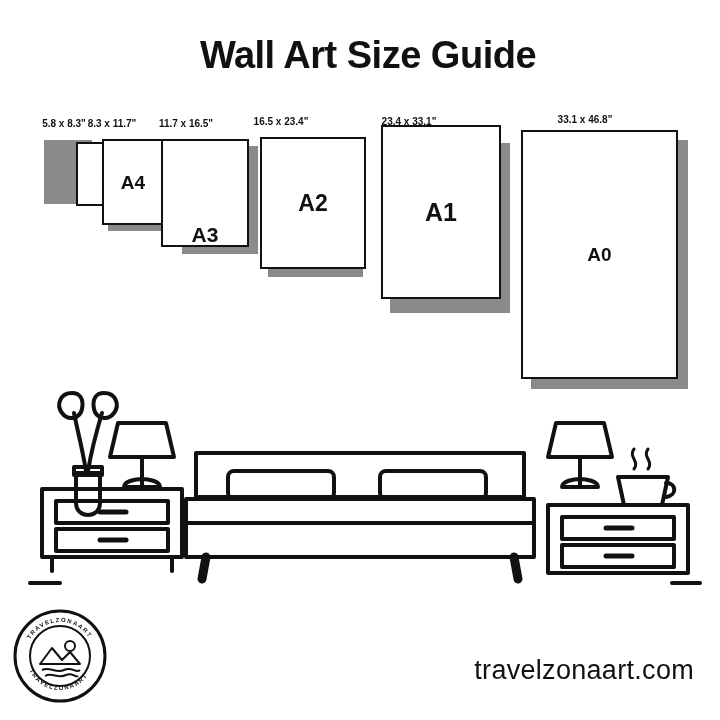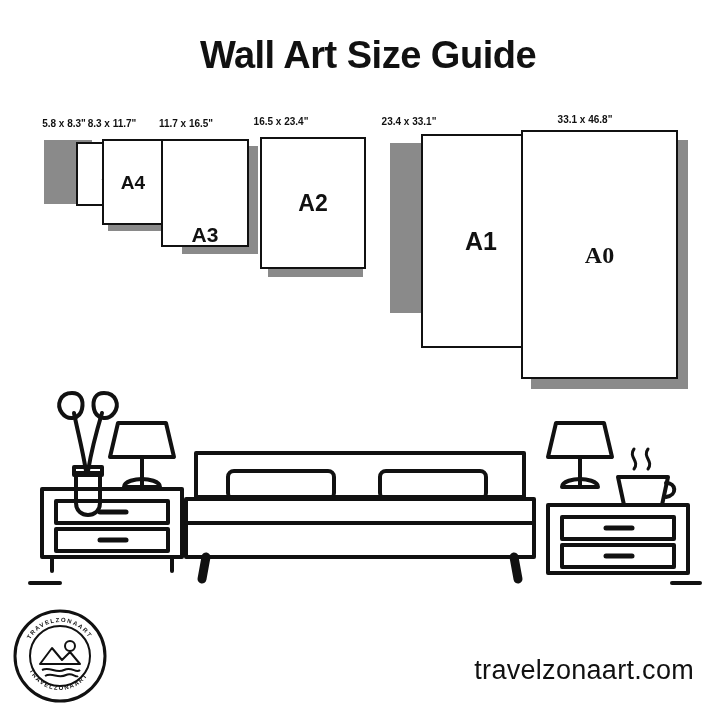--- a/index.html
+++ b/index.html
@@ -137,30 +137,30 @@
       <div class="frame-label" style="left:216px; top:8px; width:130px;">16.5 x 23.4"</div>
       <div class="frame-shadow" style="left:268px; top:37px; width:95px; height:132px;"></div>
       <div class="frame-box" style="left:260px; top:29px; width:106px; height:132px;">
         <span class="frame-name" style="font-size:23px;">A2</span>
       </div>
     </div>
 
     <div class="frame-group">
       <div class="frame-label" style="left:334px; top:8px; width:150px;">23.4 x 33.1"</div>
       <div class="frame-shadow" style="left:390px; top:35px; width:120px; height:170px;"></div>
-      <div class="frame-box" style="left:381px; top:26px; width:120px; height:214px;margin-left:40px;">
+      <div class="frame-box" style="left:381px; top:17px; width:120px; height:174px;">
         <span class="frame-name" style="font-size:25px;">A1</span>
       </div>
     </div>
 
     <div class="frame-group">
       <div class="frame-label" style="left:490px; top:6px; width:190px;">33.1 x 46.8"</div>
       <div class="frame-shadow" style="left:531px; top:32px; width:157px; height:249px;"></div>
       <div class="frame-box" style="left:521px; top:22px; width:157px; height:249px;">
-        <span class="frame-name" style="font-size:24px;font-family:Liberation Serif, serif;">A0</span>
+        <span class="frame-name" style="font-size:19px;">A0</span>
       </div>
     </div>
 
   </div>
 
   <div class="room">
     <svg width="720" height="230" viewBox="0 0 720 230" xmlns="http://www.w3.org/2000/svg">
       <g fill="none" stroke="#111111" stroke-width="4" stroke-linejoin="round" stroke-linecap="round">
 
         <line x1="30" y1="208" x2="60" y2="208" stroke-width="4"></line>

